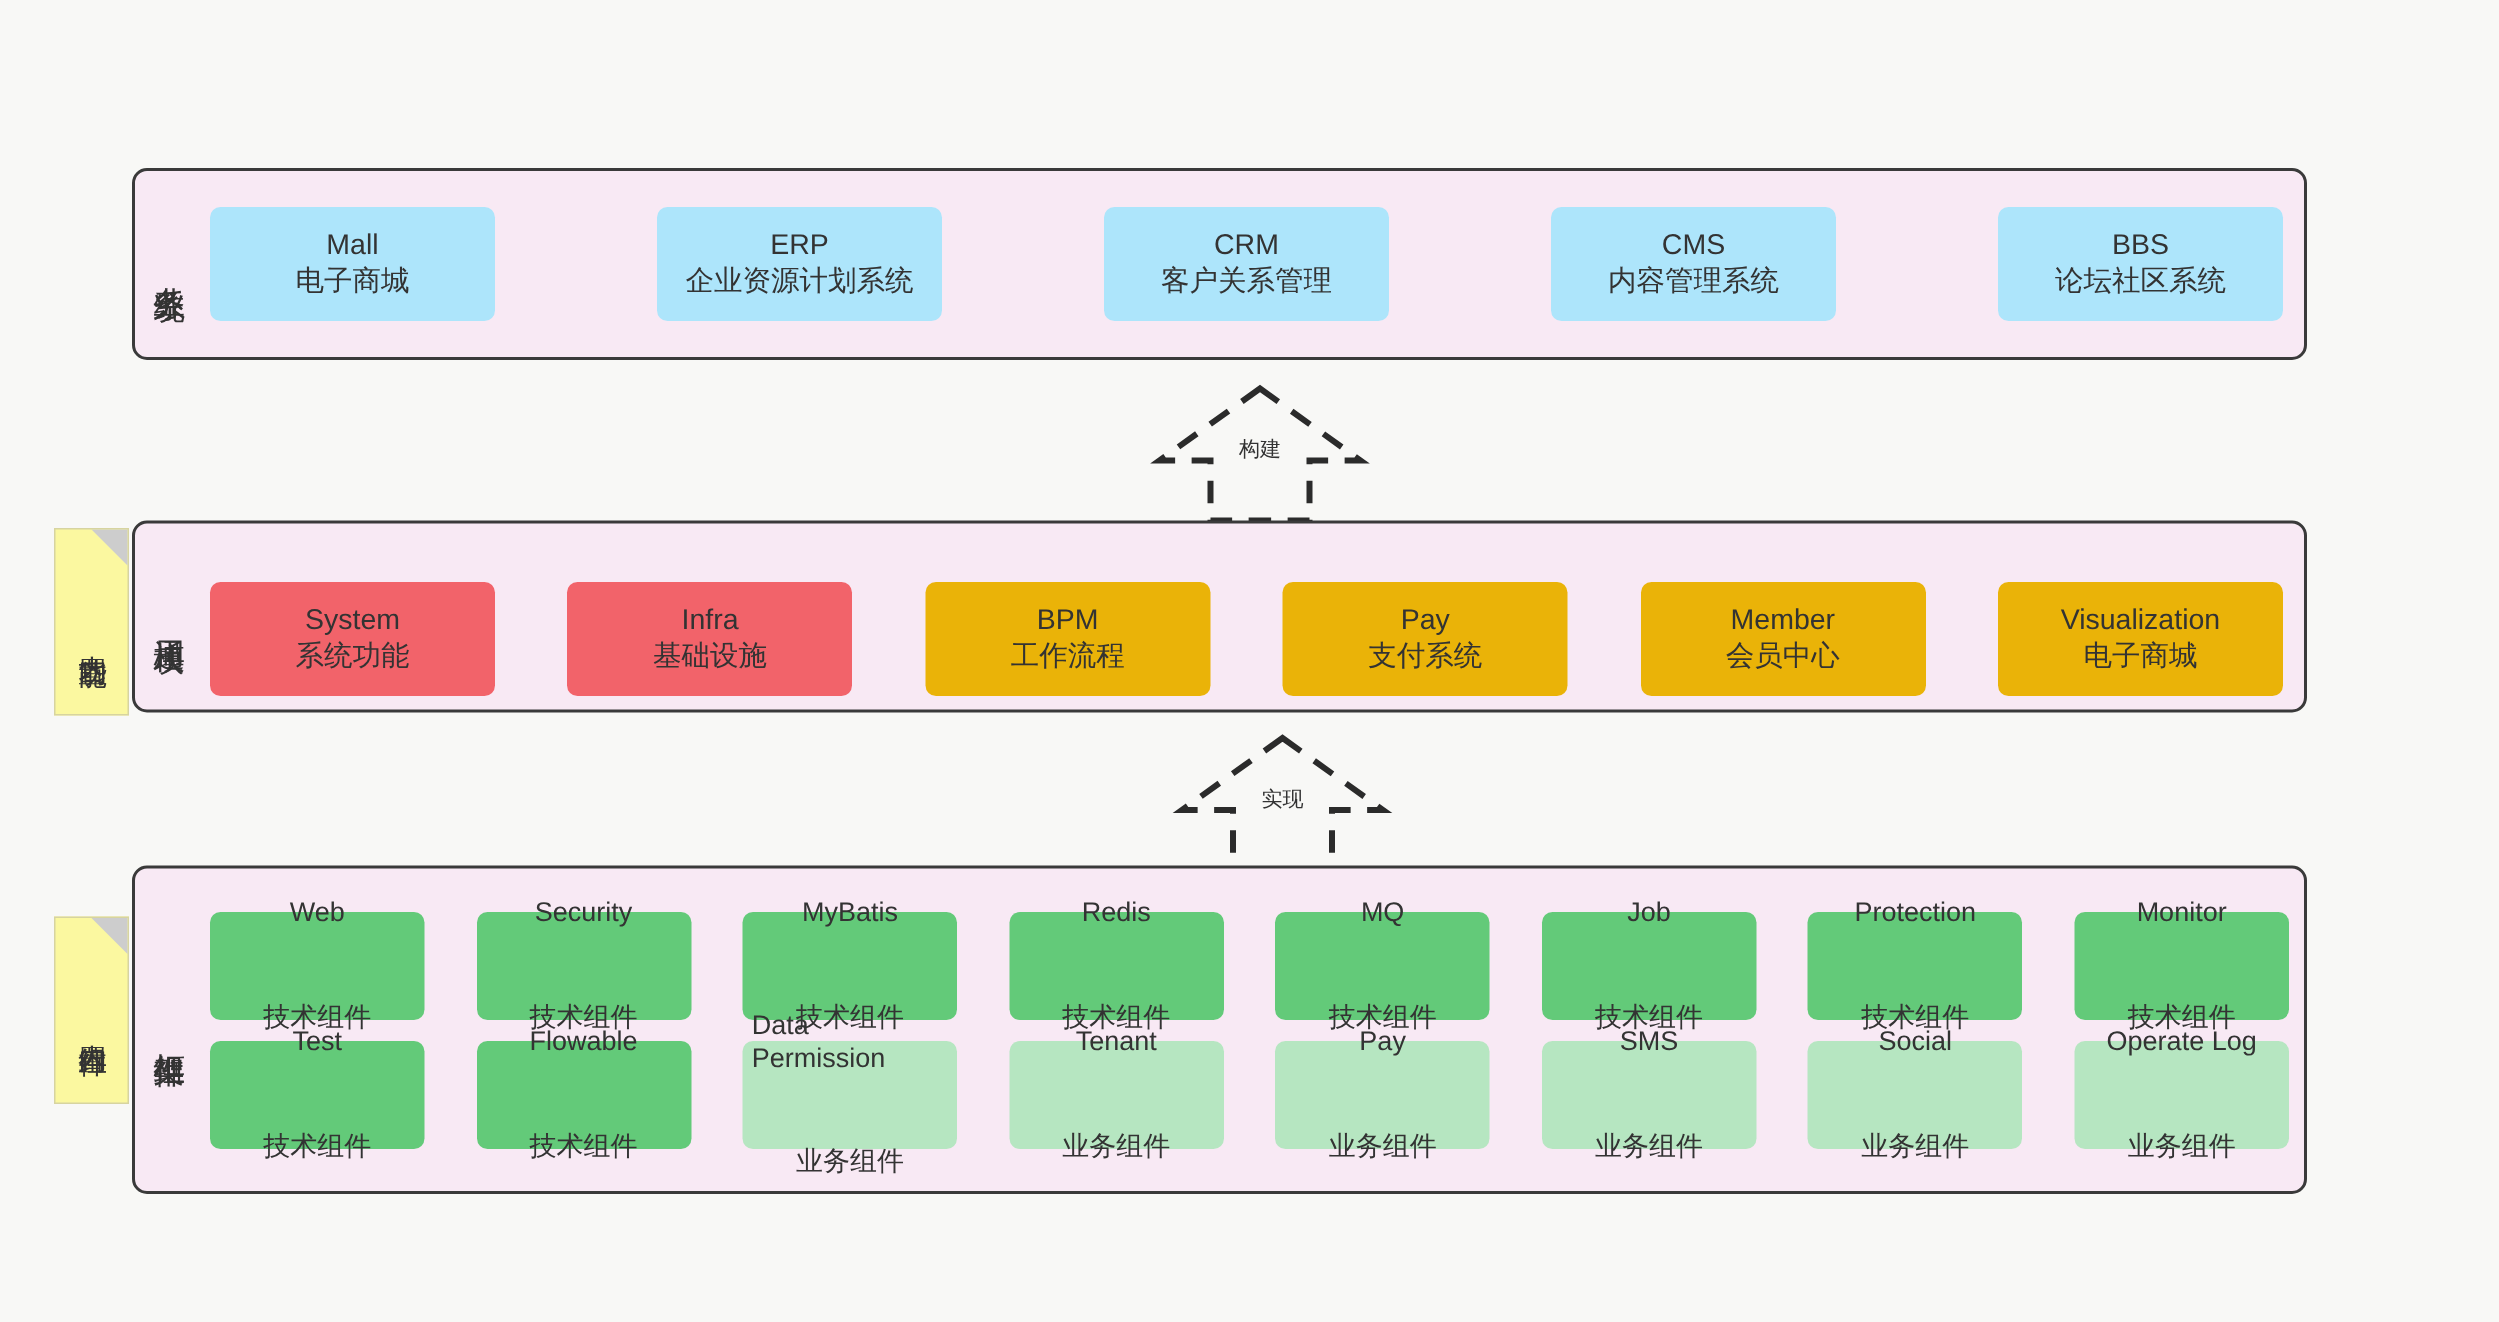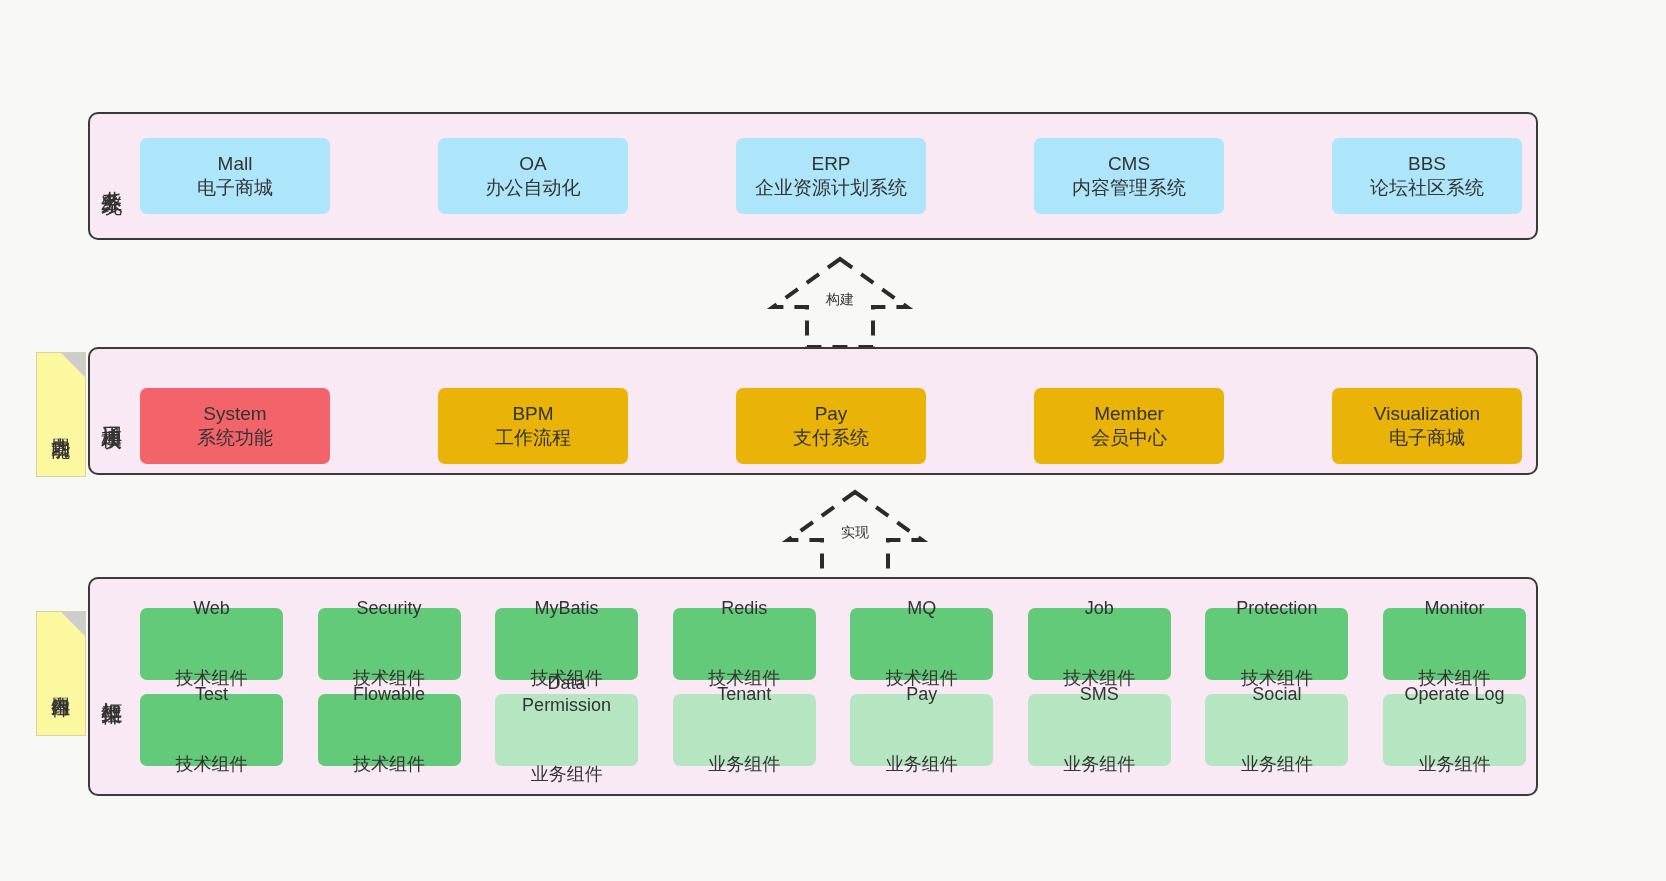--- a/index.html
+++ b/index.html
@@ -58,21 +58,21 @@
   }
 
   
   .node {
     box-sizing: border-box;
     border-radius: 7px;
     display: flex;
     flex-direction: column;
     align-items: center;
     justify-content: center;
-    text-align: center;
+    text-align: left;
     font-size: 19px;
     line-height: 1.28;
     color: #333333;
     padding: 4px 6px;
   }
   .node .en { display: block; }
   .node .cn { display: block; }
 
   
   #layer-business {
@@ -203,26 +203,26 @@
 <div class="canvas">
 
   <div class="layer" id="layer-business">
     <div class="layer-title">业务系统</div>
     <div class="layer-body">
       <div class="node">
         <span class="en">Mall</span>
         <span class="cn">电子商城</span>
       </div>
       <div class="node">
-        <span class="en">OA</span>
-        <span class="cn">办公自动化</span>
-      </div>
-      <div class="node">
         <span class="en">ERP</span>
         <span class="cn">企业资源计划系统</span>
+      </div>
+      <div class="node">
+        <span class="en">CRM</span>
+        <span class="cn">客户关系管理</span>
       </div>
       <div class="node">
         <span class="en">CMS</span>
         <span class="cn">内容管理系统</span>
       </div>
       <div class="node">
         <span class="en">BBS</span>
         <span class="cn">论坛社区系统</span>
       </div>
     </div>
@@ -240,20 +240,24 @@
     <span>内置功能</span>
   </div>
 
   <div class="layer" id="layer-modules">
     <div class="layer-title">通用模块</div>
     <div class="layer-body">
       <div class="node red-strong">
         <span class="en">System</span>
         <span class="cn">系统功能</span>
       </div>
+      <div class="node red-strong">
+        <span class="en">Infra</span>
+        <span class="cn">基础设施</span>
+      </div>
       <div class="node red-light">
         <span class="en">BPM</span>
         <span class="cn">工作流程</span>
       </div>
       <div class="node red-light">
         <span class="en">Pay</span>
         <span class="cn">支付系统</span>
       </div>
       <div class="node red-light">
         <span class="en">Member</span>

